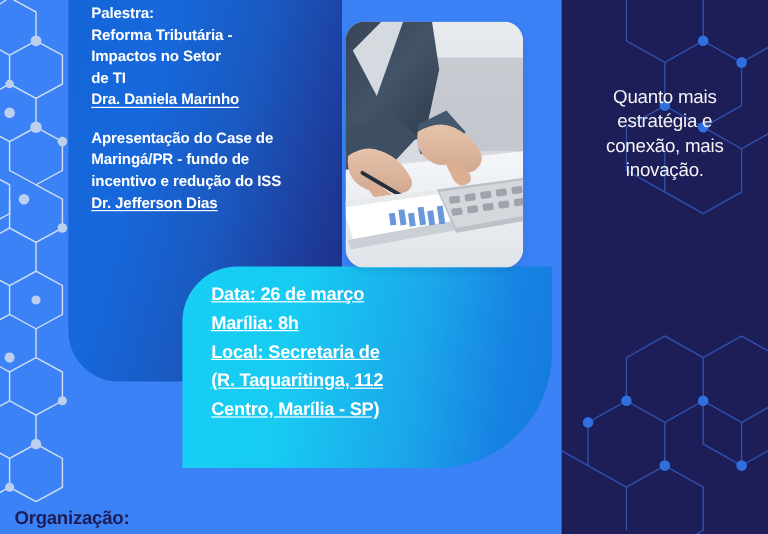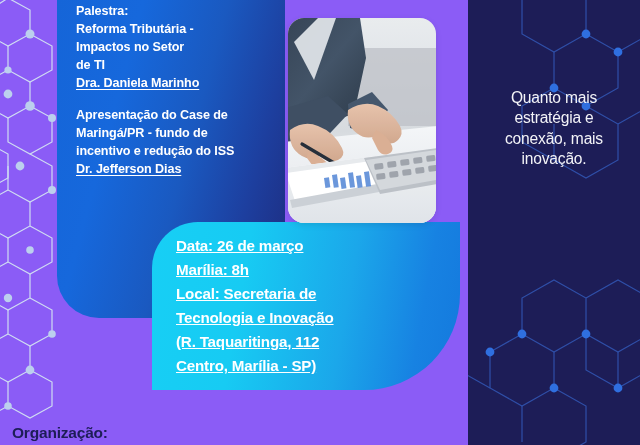--- a/index.html
+++ b/index.html
@@ -5,21 +5,21 @@
   html, body {
     margin: 0;
     padding: 0;
     background: #ffffff;
   }
   #poster {
     position: relative;
     width: 640px;
     height: 445px;
     overflow: hidden;
-    background: #8b5cf6;
+    background: #3b82f6;
     font-family: "Liberation Sans", sans-serif;
   }
 
   
   .left-pattern {
     position: absolute;
     left: 0; top: 0;
     width: 60px; height: 445px;
     overflow: hidden;
     z-index: 1;
@@ -103,21 +103,21 @@
     font-size: 15.2px;
     font-weight: bold;
     line-height: 1.58;
     letter-spacing: -0.2px;
     text-decoration: underline;
   }
 
   .slogan {
     position: absolute;
     left: 472px;
-    top: 88px;
+    top: 72px;
     width: 164px;
     z-index: 8;
     color: #f3f3f7;
     font-size: 15.6px;
     font-weight: normal;
     line-height: 1.3;
     text-align: center;
     letter-spacing: -0.2px;
   }
 
@@ -293,21 +293,20 @@
     <div>Apresentação do Case de</div>
     <div>Maringá/PR - fundo de</div>
     <div>incentivo e redução do ISS</div>
     <div class="u"> Dr. Jefferson Dias </div>
   </div>
 
   <div class="info-text">
     <div>Data: 26 de março</div>
     <div>Marília: 8h</div>
     <div>Local: Secretaria de</div>
-    <div>Tecnologia e Inovação</div>
     <div>(R. Taquaritinga, 112</div>
     <div>Centro, Marília - SP)</div>
   </div>
 
   <div class="slogan">
     <div>Quanto mais</div>
     <div>estratégia e</div>
     <div>conexão, mais</div>
     <div>inovação.</div>
   </div>

